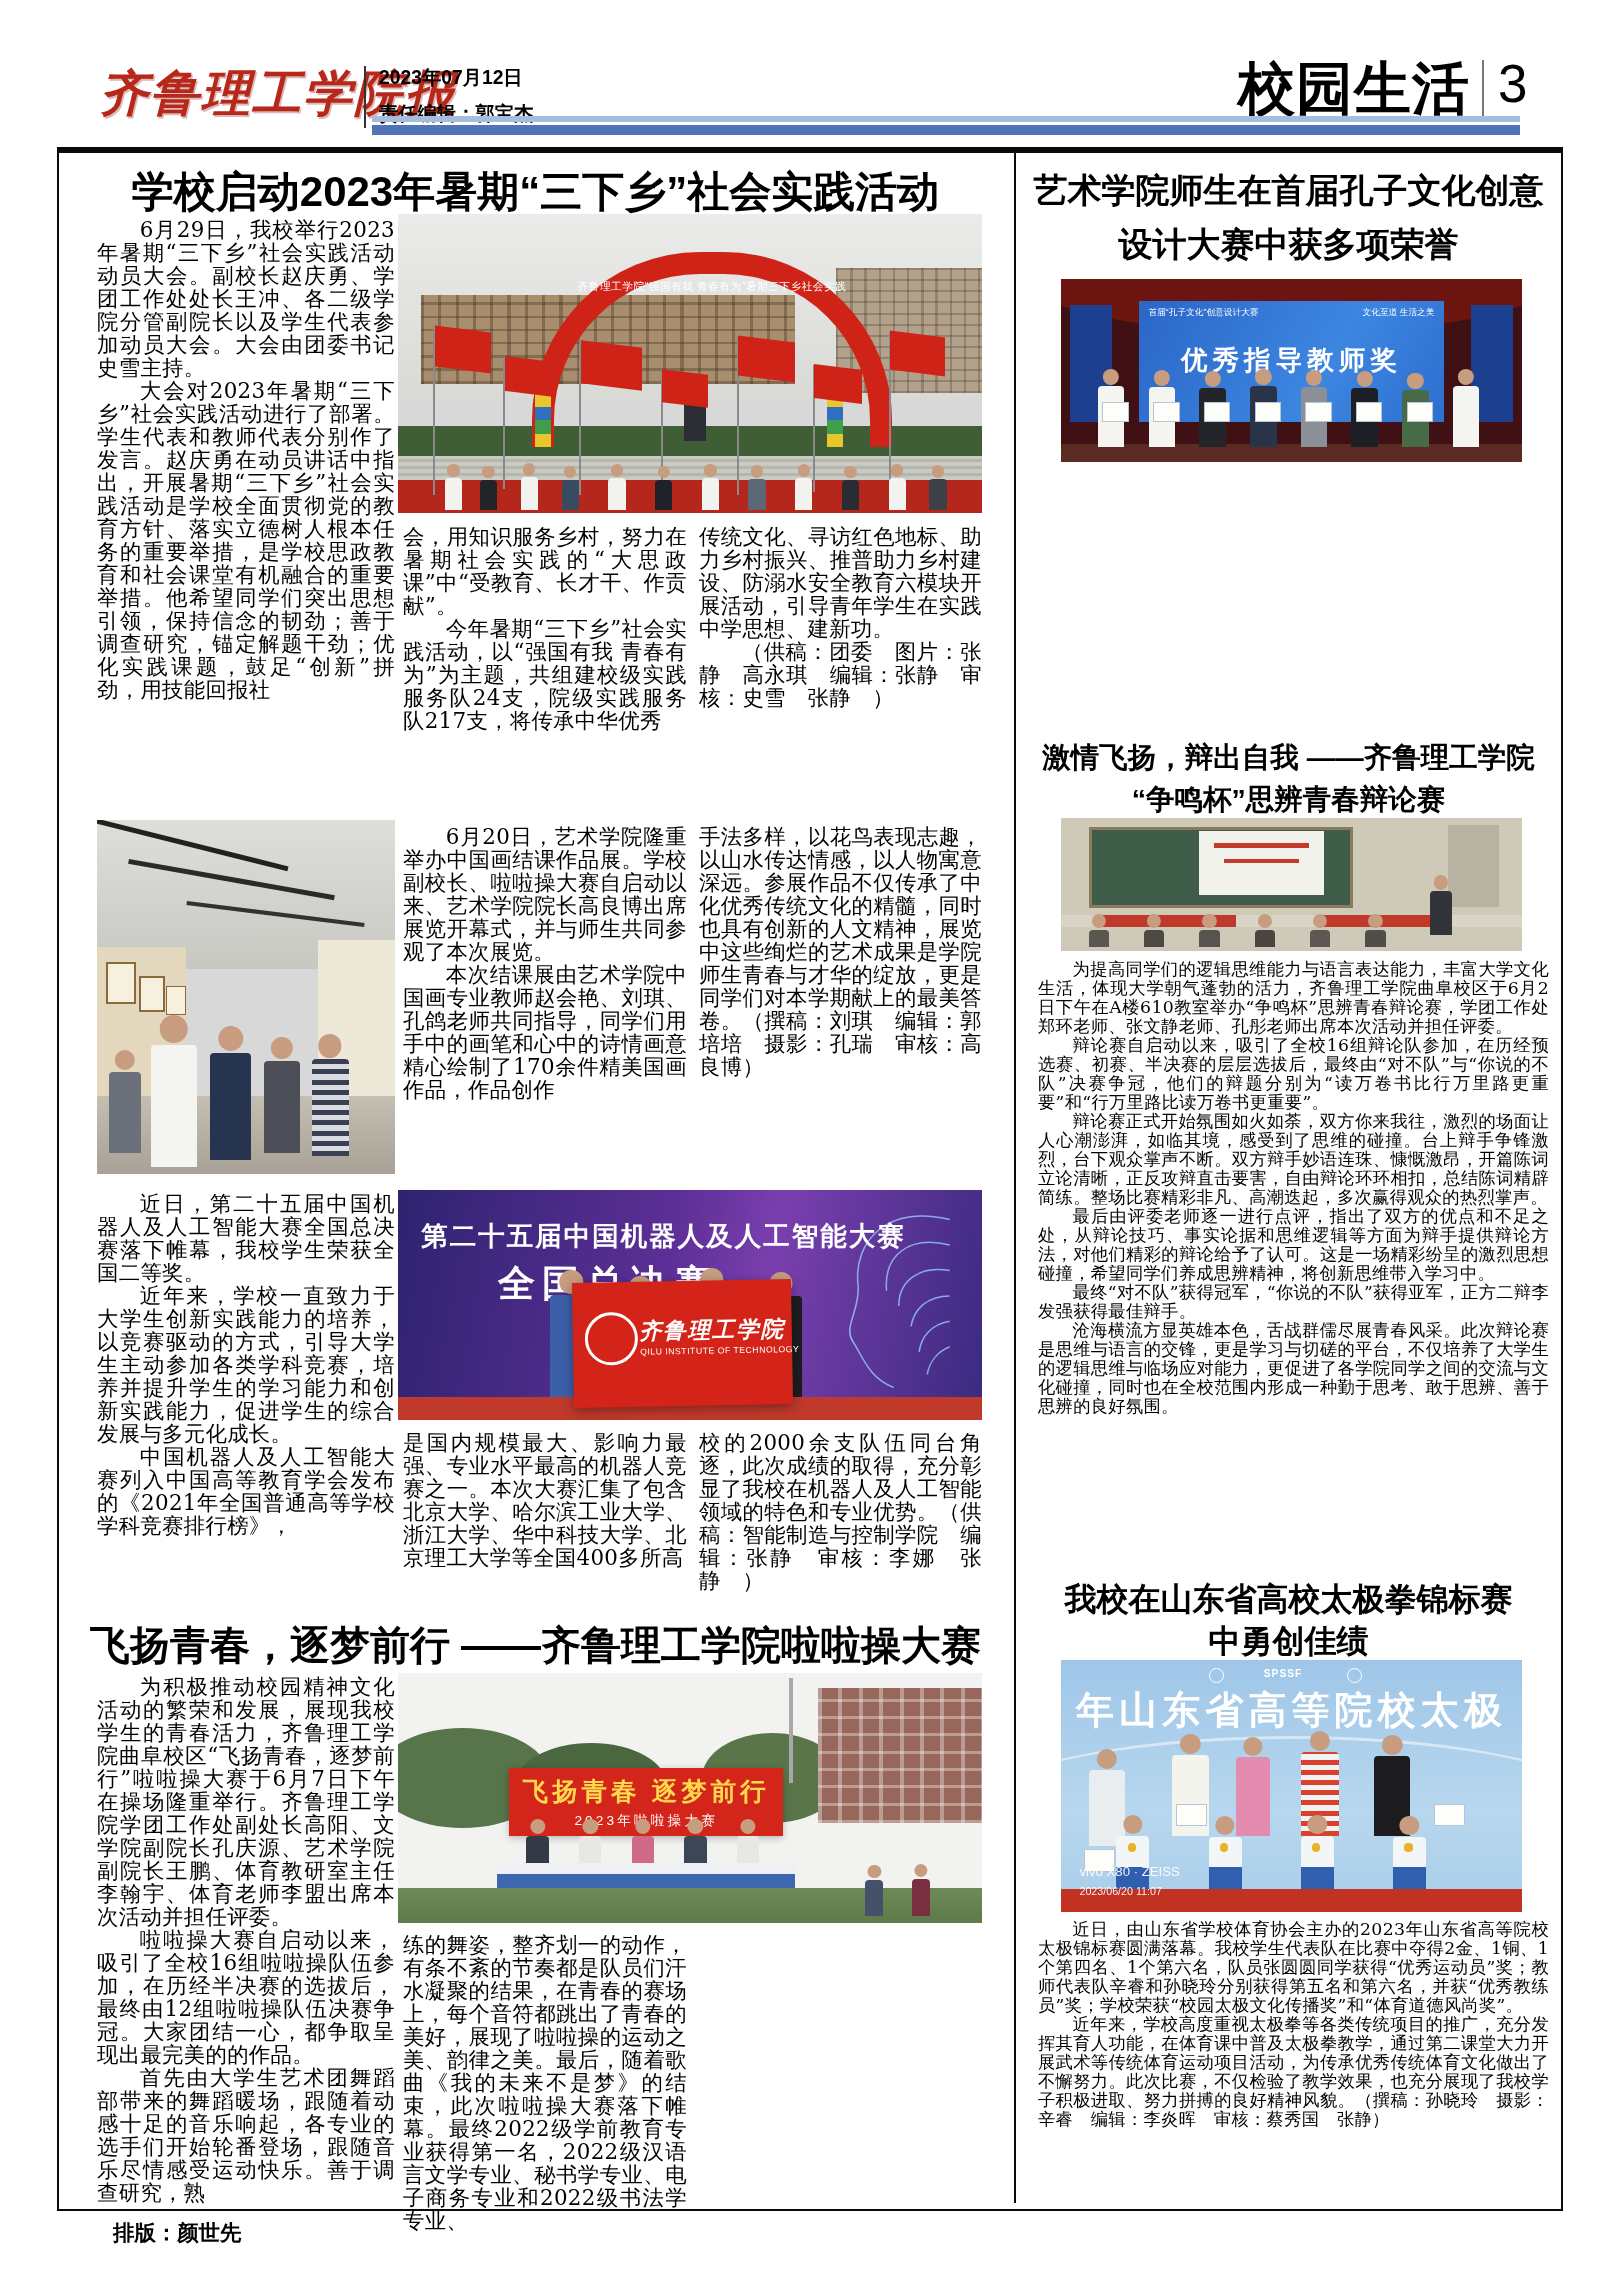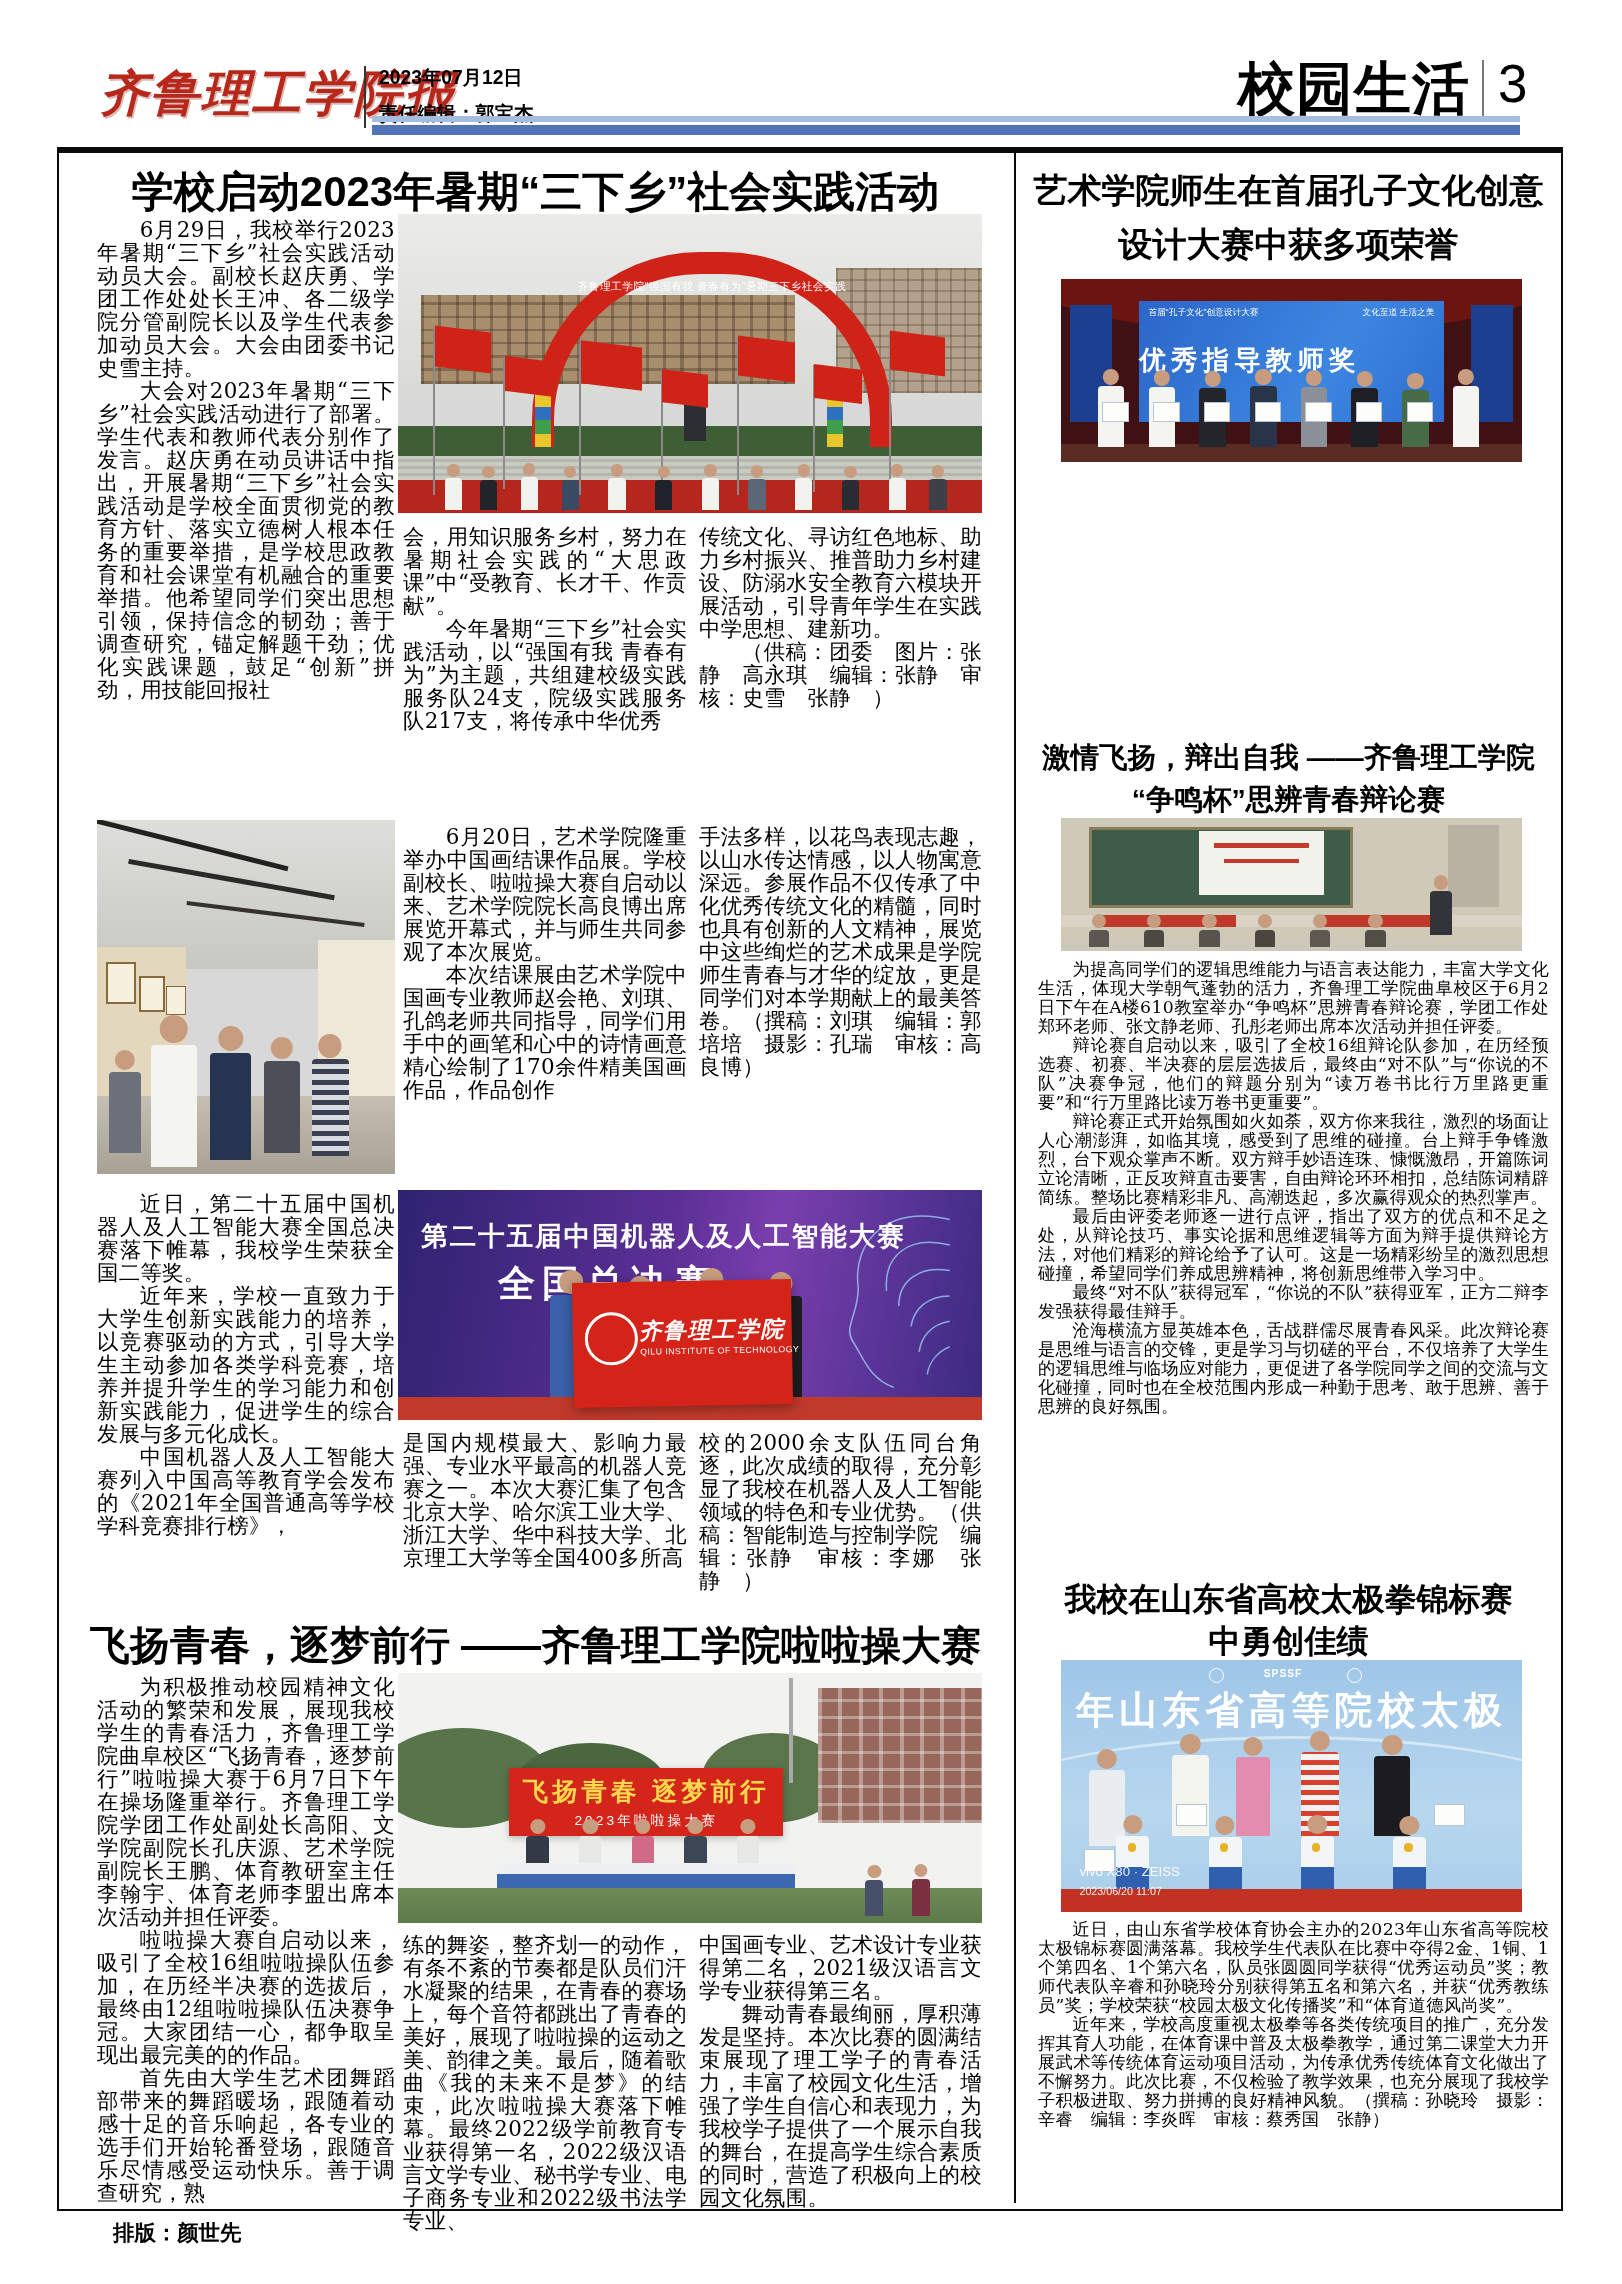--- a/index.html
+++ b/index.html
@@ -212,34 +212,30 @@
     <div class="pg" style="left:49%;bottom:24%;width:22.4px;height:27.5px;background:#3c4654;--h:15.3px;"></div>
     <div class="pg" style="left:58%;bottom:24%;width:22.4px;height:27.5px;background:#e7e7e4;--h:15.3px;"></div>
     <div class="abs" style="left:0;bottom:0;width:100%;height:14%;background:linear-gradient(#6d8b57,#5d7a49);"></div>
     <div class="pg" style="left:80%;bottom:3%;width:18.3px;height:36px;background:#47506b;--h:13.2px;"></div>
     <div class="pg" style="left:88%;bottom:3%;width:18.3px;height:37px;background:#7a3040;--h:13.2px;"></div>
   </div>
 
   <div class="abs bt" style="left:403px;top:1933px;width:284px;">
     <p class="cont">练的舞姿，整齐划一的动作，有条不紊的节奏都是队员们汗水凝聚的结果，在青春的赛场上，每个音符都跳出了青春的美好，展现了啦啦操的运动之美、韵律之美。最后，随着歌曲《我的未来不是梦》的结束，此次啦啦操大赛落下帷幕。最终2022级学前教育专业获得第一名，2022级汉语言文学专业、秘书学专业、电子商务专业和2022级书法学专业、</p>
   </div>
-  <div class="abs bt" style="left:699px;top:1933px;width:283px;">
-    <p class="cont">中国画专业、艺术设计专业获得第二名，2021级汉语言文学专业获得第三名。</p>
-    <p>舞动青春最绚丽，厚积薄发是坚持。本次比赛的圆满结束展现了理工学子的青春活力，丰富了校园文化生活，增强了学生自信心和表现力，为我校学子提供了一个展示自我的舞台，在提高学生综合素质的同时，营造了积极向上的校园文化氛围。</p>
-  </div>
 
   <div class="abs hl" style="left:1020px;top:168px;width:537px;font-size:34px;">艺术学院师生在首届孔子文化创意</div>
   <div class="abs hl" style="left:1020px;top:222px;width:537px;font-size:34px;">设计大赛中获多项荣誉</div>
 
   <div class="photo" style="left:1061px;top:279px;width:461px;height:183px;background:#401114;">
     <div class="abs" style="left:-10%;top:-40%;width:120%;height:70%;border-radius:50%;background:#6b1410;"></div>
     <div class="abs" style="left:17%;top:12%;width:66%;height:66%;background:linear-gradient(120deg,#2b66c8,#3c86e0 60%,#2e6fd0);">
       <div class="abs hdr-sans" style="left:3%;top:5%;color:#fff;font-size:8.7px;white-space:nowrap;">首届“孔子文化”创意设计大赛</div>
       <div class="abs hdr-sans" style="right:3%;top:5%;color:#fff;font-size:8.7px;white-space:nowrap;margin-left:48px;">文化至道 生活之美</div>
-      <div class="abs hdr-sans" style="left:0;top:34%;width:100%;color:#fff;font-size:26.5px;font-weight:900;letter-spacing:5.1px;">优秀指导教师奖</div>
+      <div class="abs hdr-sans" style="left:0;top:34%;width:100%;text-align:center;color:#fff;font-size:26.5px;font-weight:900;letter-spacing:5.1px;">优秀指导教师奖</div>
     </div>
     <div class="abs" style="left:2%;top:14%;width:9%;height:64%;background:#1d3f8f;"></div>
     <div class="abs" style="right:2%;top:14%;width:9%;height:64%;background:#1d3f8f;"></div>
     <div class="abs" style="left:0;bottom:0;width:100%;height:10%;background:#5a2b22;"></div>
     <div class="pg" style="left:8%;bottom:8%;width:26.5px;height:61px;background:#f4f4f1;--h:16.3px;"></div>
     <div class="pg" style="left:19%;bottom:8%;width:26.5px;height:60px;background:#f4f4f1;--h:16.3px;"></div>
     <div class="pg" style="left:30%;bottom:8%;width:26.5px;height:59px;background:#23252b;--h:16.3px;"></div>
     <div class="pg" style="left:41%;bottom:8%;width:26.5px;height:61px;background:#2a3448;--h:16.3px;"></div>
     <div class="pg" style="left:52%;bottom:8%;width:26.5px;height:60px;background:#8a8f98;--h:16.3px;"></div>
     <div class="pg" style="left:63%;bottom:8%;width:26.5px;height:59px;background:#1d1f24;--h:16.3px;"></div>

